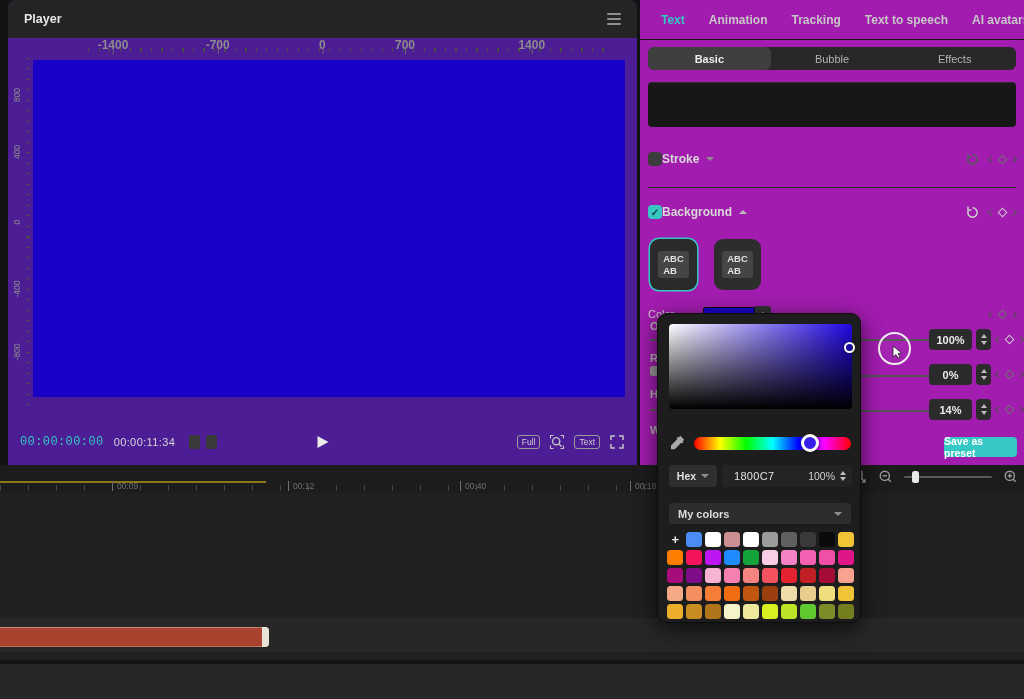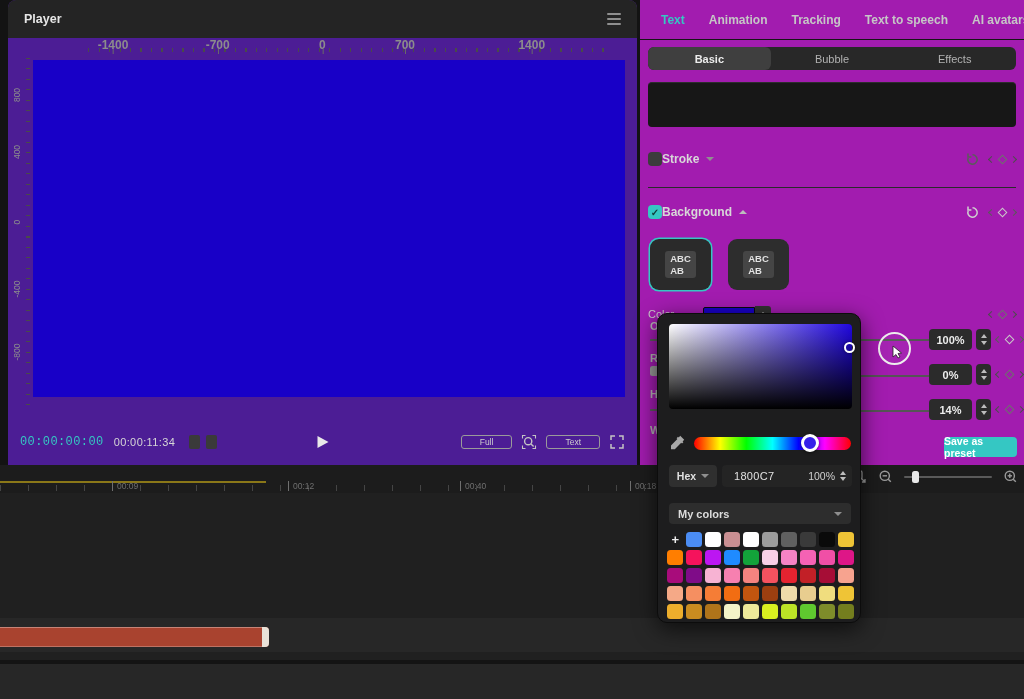--- a/index.html
+++ b/index.html
@@ -35,21 +35,21 @@
     display:flex; align-items:center; padding:0 12px; }
   .tc-current { font-size:12px; letter-spacing:.4px; color:var(--accent,#35C7C3);font-family:Liberation Mono, monospace; }
   .tc-total { font-size:11px; letter-spacing:.4px; color:#d6d6d6; margin-left:10px; }
   .mini-btn { width:11px; height:14px; background:#3a3a3a; border-radius:2px; margin-left:6px; cursor:pointer; }
   .mini-btn:first-of-type { margin-left:14px; }
   .play-btn { position:absolute; left:50%; top:50%; transform:translate(-50%,-50%);
     width:0; height:0; border-left:11px solid #e9e9e9; border-top:6.5px solid transparent;
     border-bottom:6.5px solid transparent; cursor:pointer; }
   .ctrl-right { margin-left:auto; display:flex; align-items:center; gap:9px; }
   .boxed-label { border:1px solid #9a9a9a; border-radius:3px; color:#cfcfcf; font-size:8.5px;
-    padding:1px 18px; cursor:pointer; }
+    padding:1px 4px; cursor:pointer; }
   .icon-sm { width:16px; height:16px; color:#c4c4c4; cursor:pointer; display:block; }
 
   
   .right-panel { position:absolute; left:640px; top:0; width:384px; height:465px; background:#a21caf; }
   .tabbar { height:40px; display:flex; align-items:center; padding:0 10px; gap:2px;
     border-bottom:1px solid #151515; }
   .tab { font-size:12px; font-weight:bold; color:#c6c6c6; padding:0 11px; cursor:pointer;
     display:flex; align-items:center; gap:6px; white-space:nowrap; }
   .tab.active { color:var(--accent,#35C7C3); }
 
@@ -78,21 +78,21 @@
   .reset-ic { width:15px; height:15px; cursor:pointer; }
   .reset-ic.dim { color:#5c5c5c; } .reset-ic.lit { color:#cfcfcf; }
   .kf { display:flex; align-items:center; gap:5px; }
   .ang { width:5px; height:5px; border-left:1.4px solid #4d4d4d; border-bottom:1.4px solid #4d4d4d; cursor:pointer; }
   .ang.l { transform:rotate(45deg); } .ang.r { transform:rotate(225deg); }
   .diamond { width:7px; height:7px; border:1.3px solid #6f6f6f; transform:rotate(45deg); cursor:pointer; }
   .kf.lit .diamond { border-color:#c9c9c9; }
   .kf.lit .ang { border-color:#5a5a5a; }
 
   .tiles { display:flex; gap:17px; margin-top:16px; padding-left:2px; }
-  .tile { width:61px; height:51px; background:#2d2d2d; border-radius:9px; display:flex;
+  .tile { width:47px; height:51px; background:#2d2d2d; border-radius:9px; display:flex;
     align-items:center; justify-content:center; cursor:pointer; }
   .tile.selected { box-shadow:0 0 0 1.5px var(--accent,#35C7C3); background:#2a2a2a; }
   .tile-chip { background:#454545; border-radius:3px; padding:2px 5px; font-size:9.5px;
     font-weight:bold; color:#e2e2e2; line-height:1.2; }
   .tile-chip span { display:block; }
 
   .row-color { margin-top:15px; height:18px; display:flex; align-items:center; }
   .color-label { font-size:11px; color:#c9c9c9; width:55px; }
   .color-swatch { width:52px; height:15px; background:var(--canvas-blue,#1800C7);
     border:1px solid #0a0a0a; border-radius:2px 0 0 2px; cursor:pointer; }

